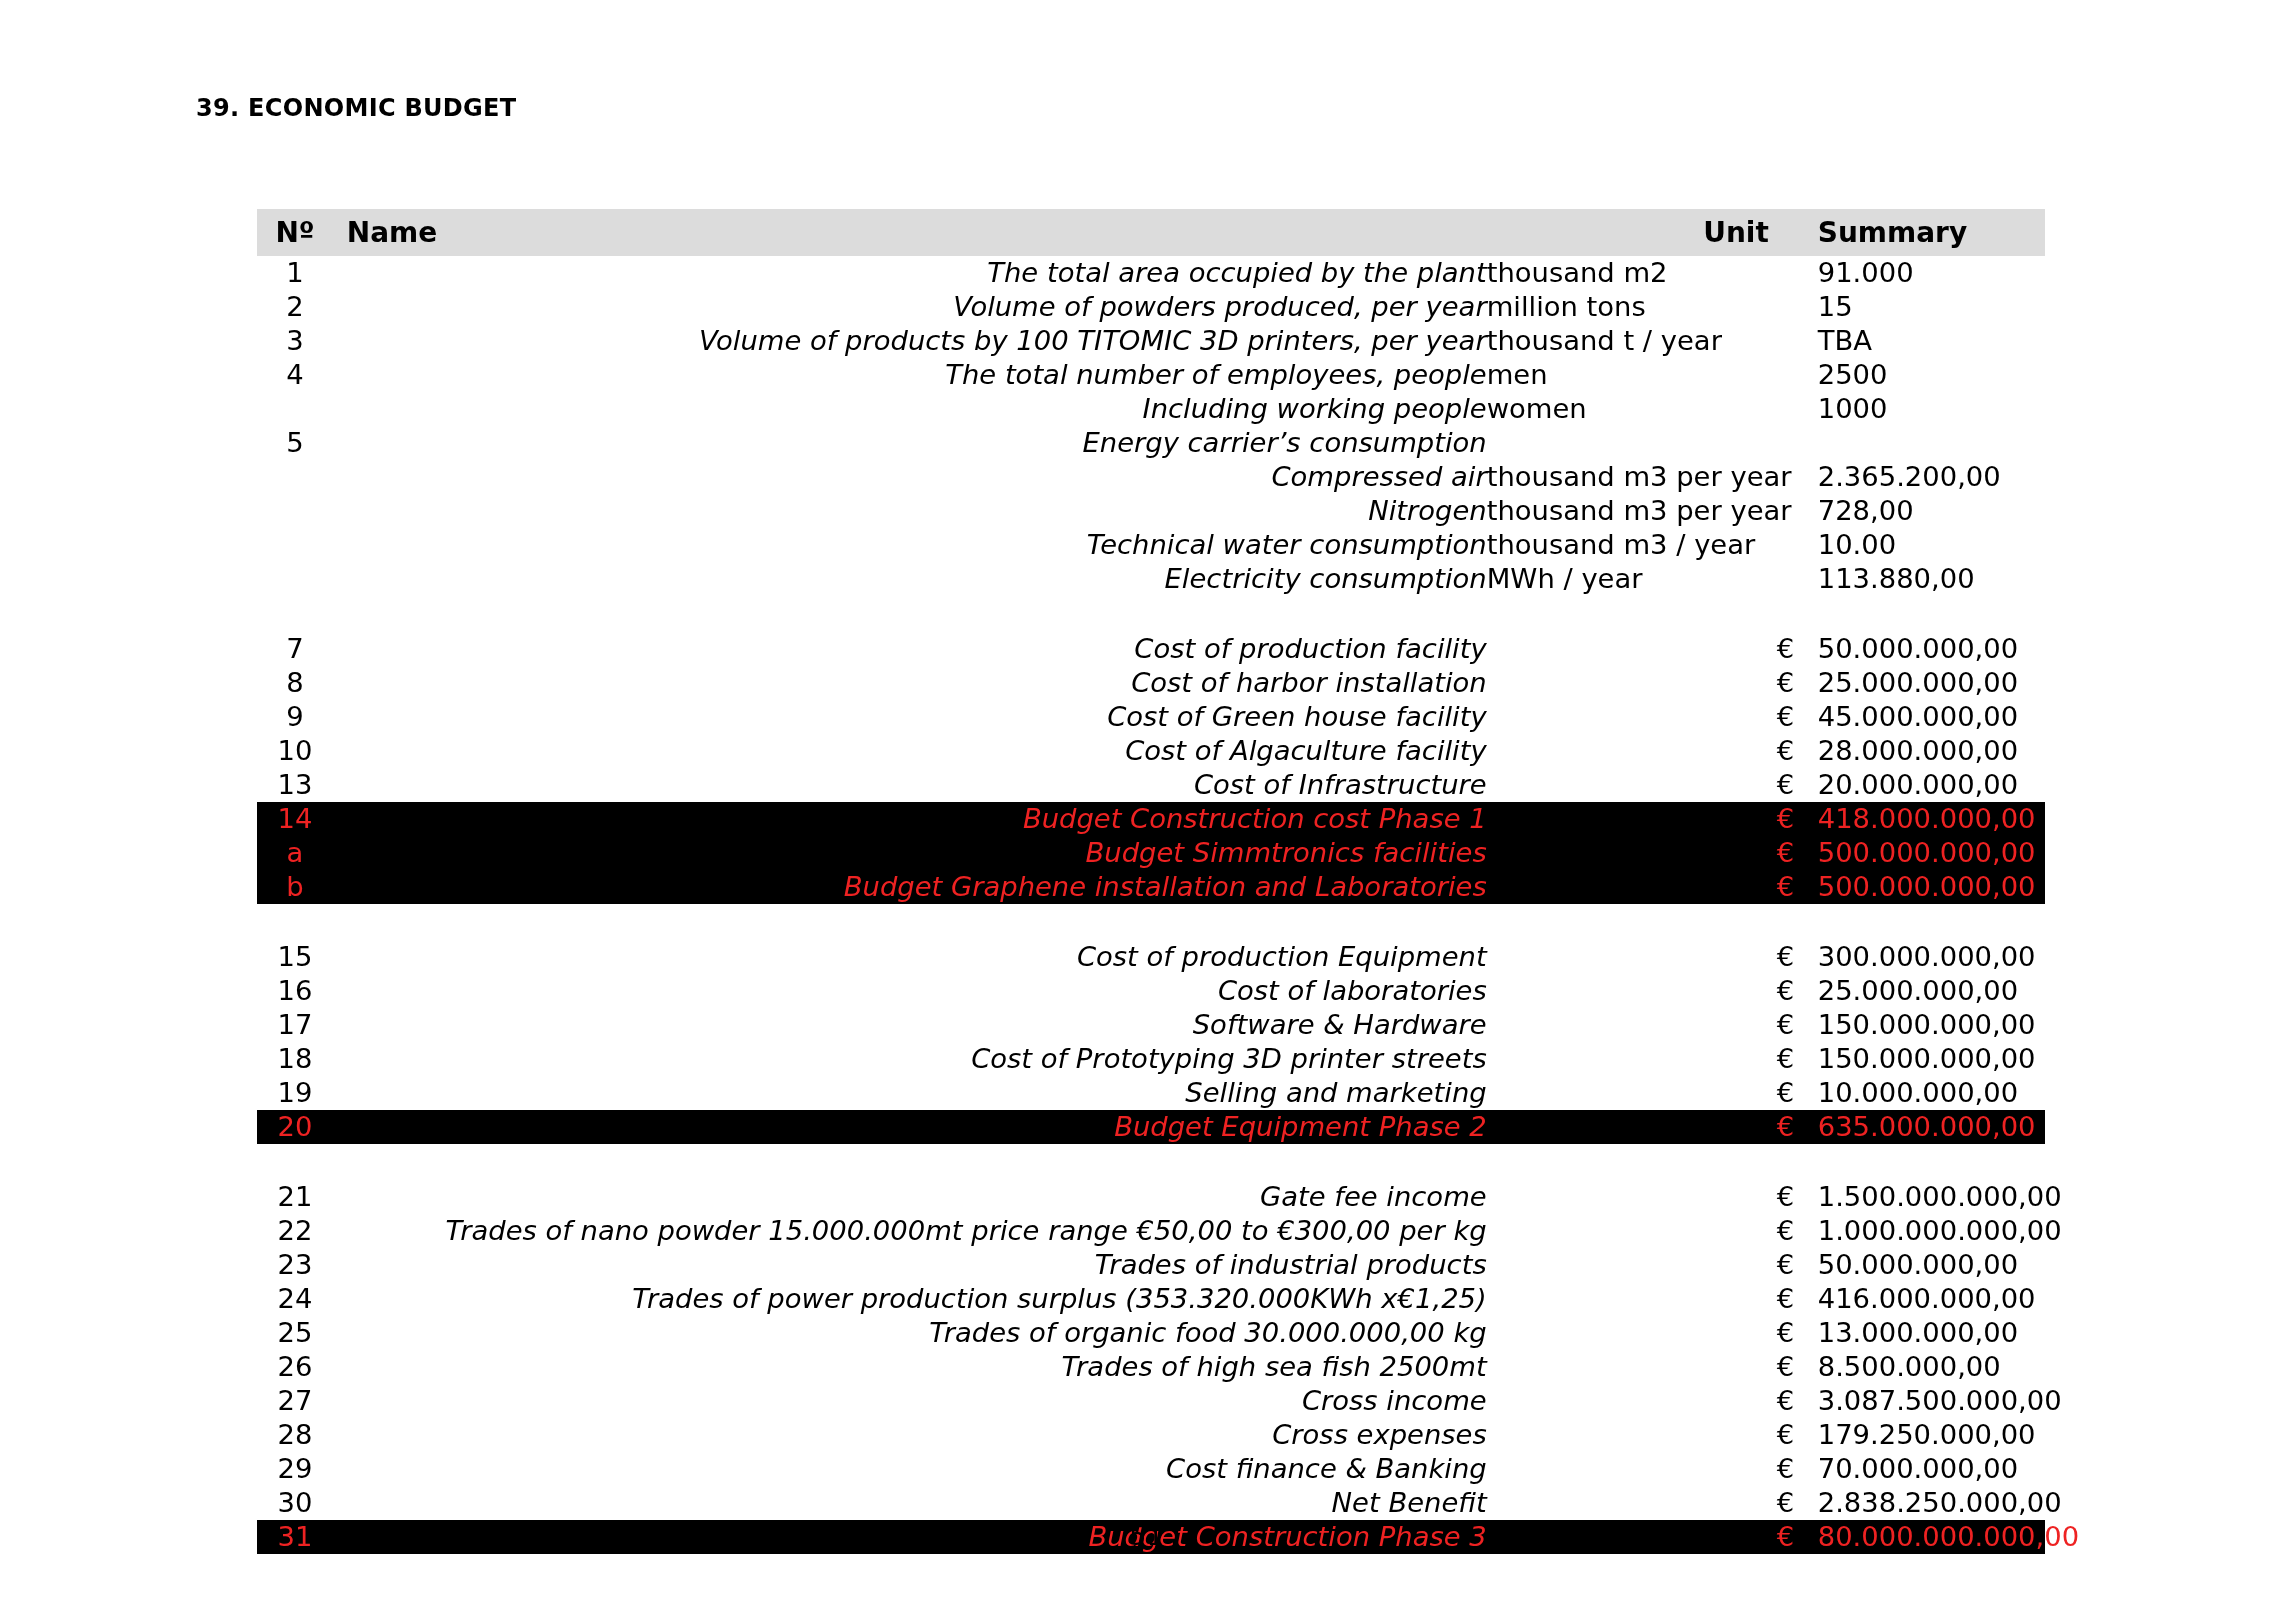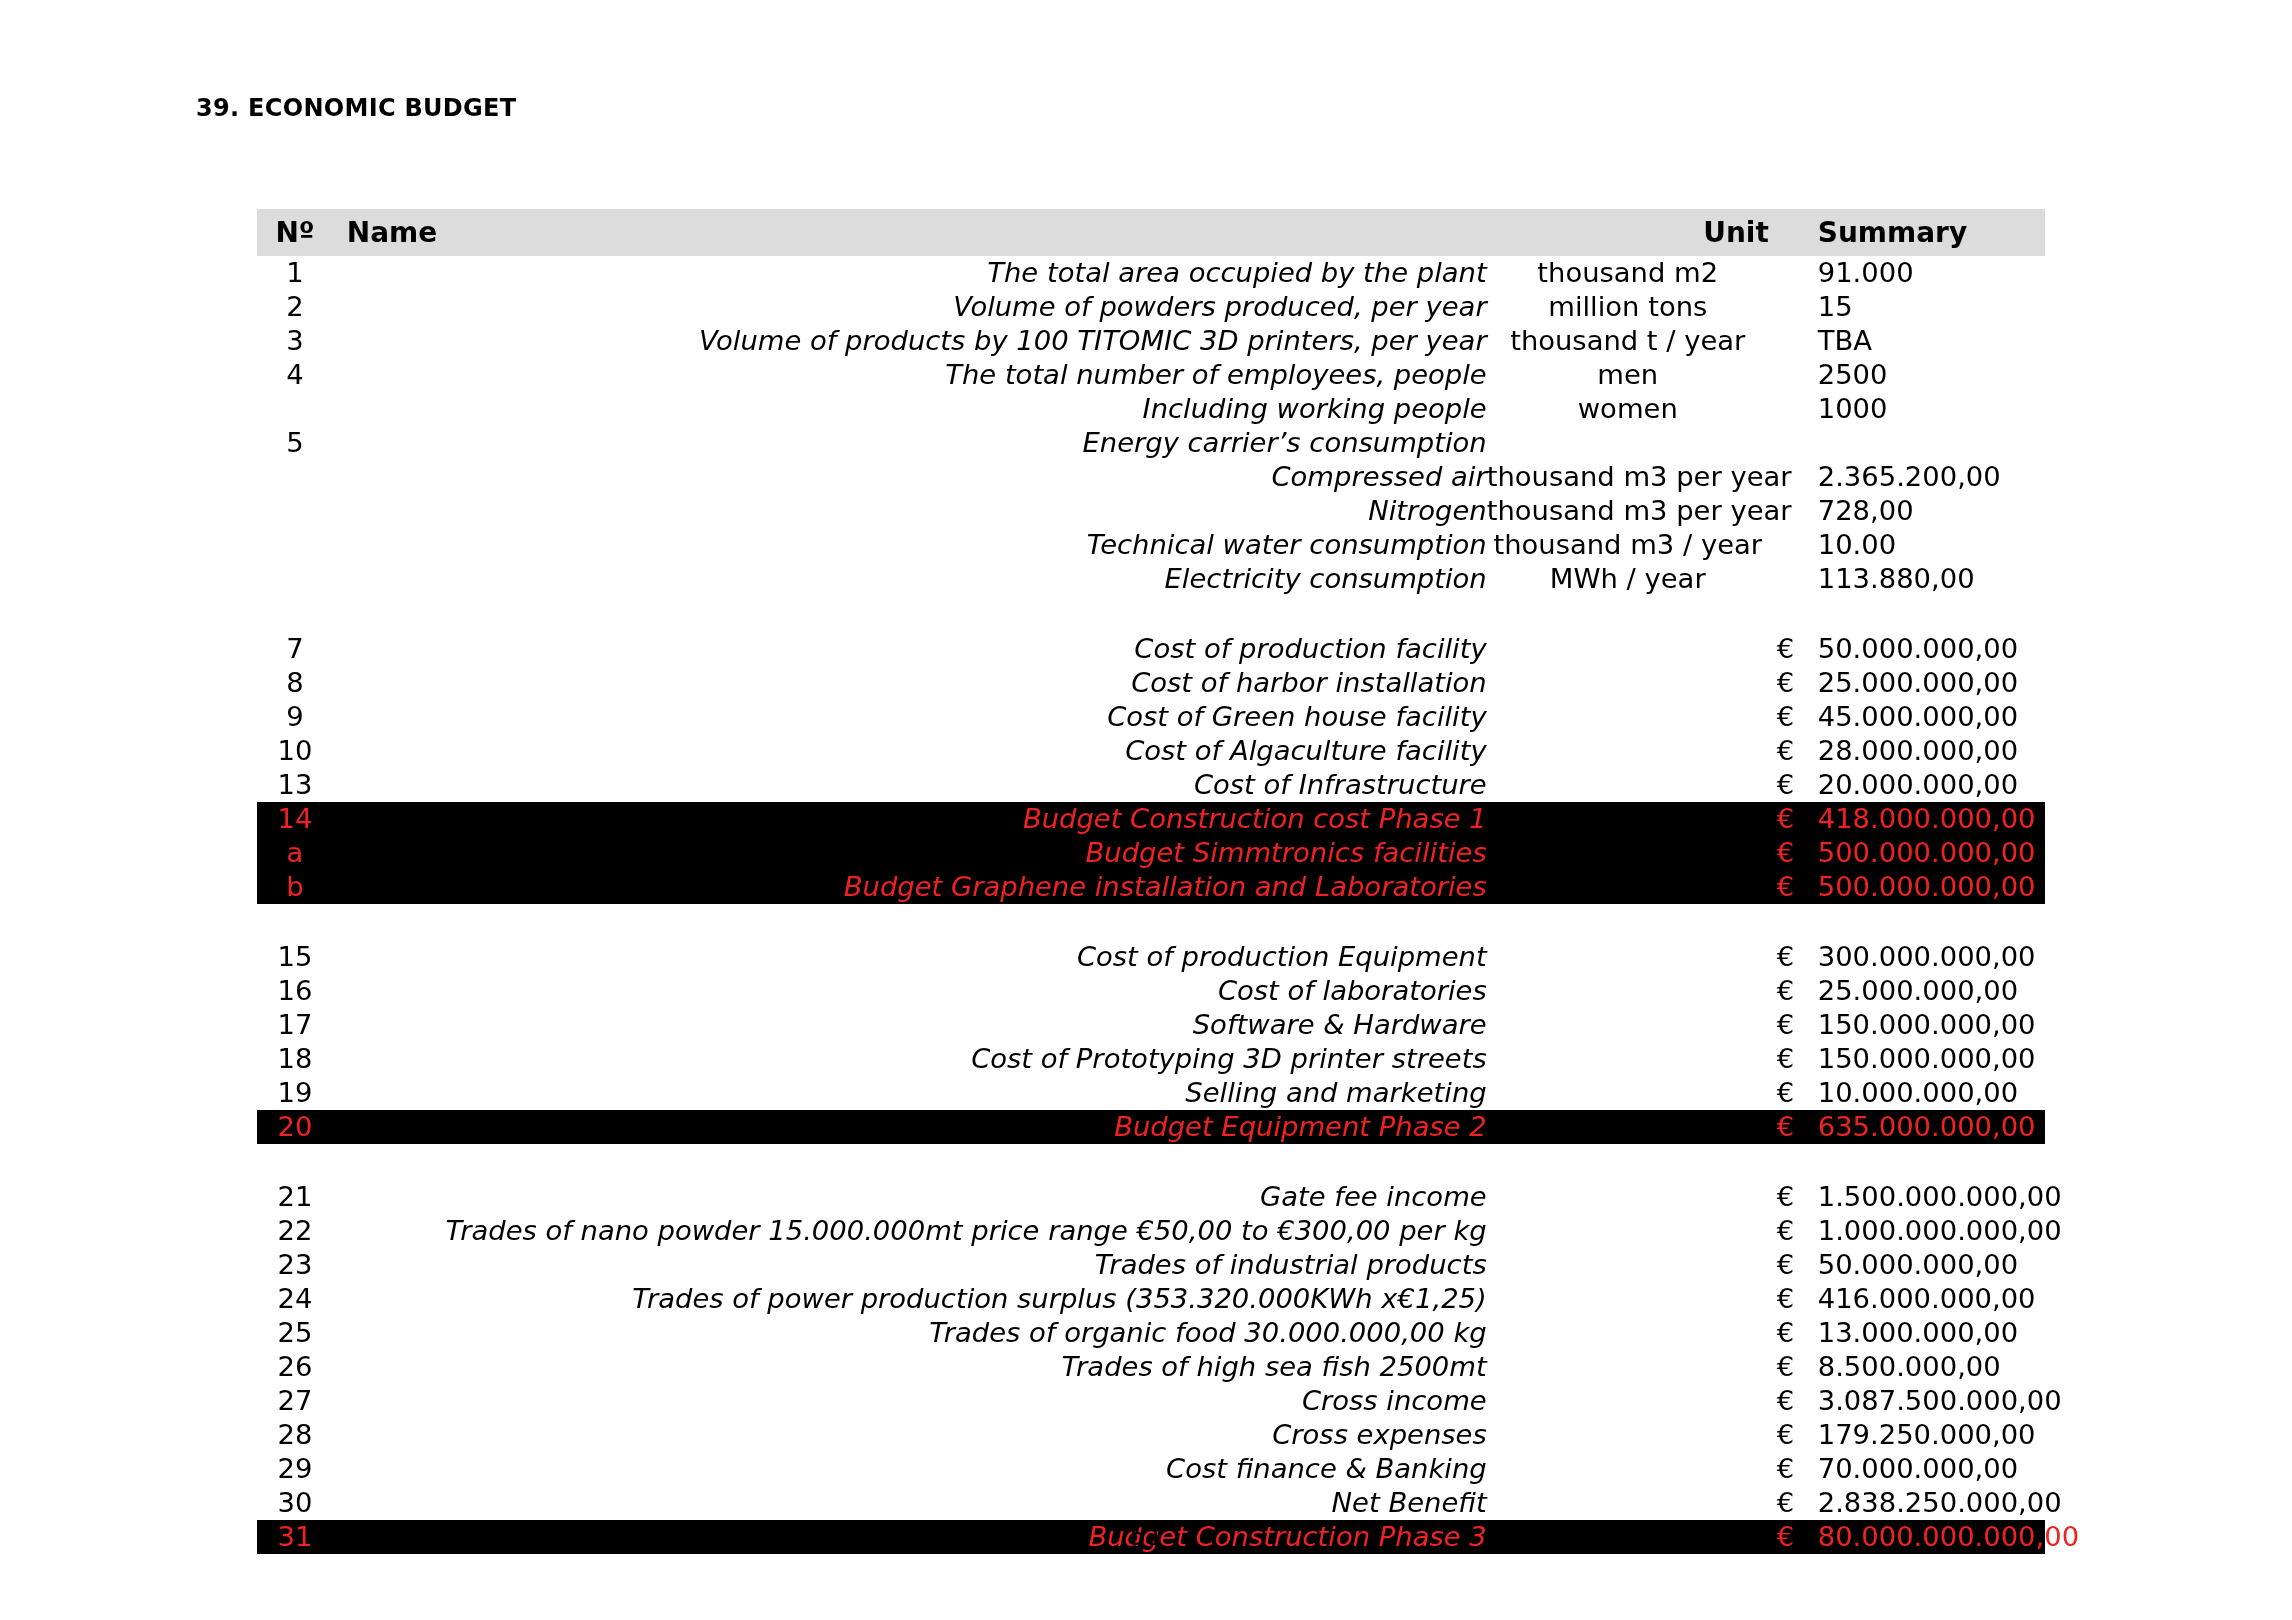--- a/index.html
+++ b/index.html
@@ -88,21 +88,21 @@
     color: #000000;
   }
   td.cell-name {
     text-align: right;
     padding-left: 13.7px;
     font-style: italic;
     color: #000000;
     overflow: visible;
   }
   td.cell-unit {
-    text-align: center;
+    text-align: left;
     font-style: normal;
     font-size: 26.5px;
     color: #000000;
     padding-right: 2px;
   }
   td.cell-cur {
     text-align: left;
     font-style: normal;
     font-size: 26.5px;
     color: #000000;

